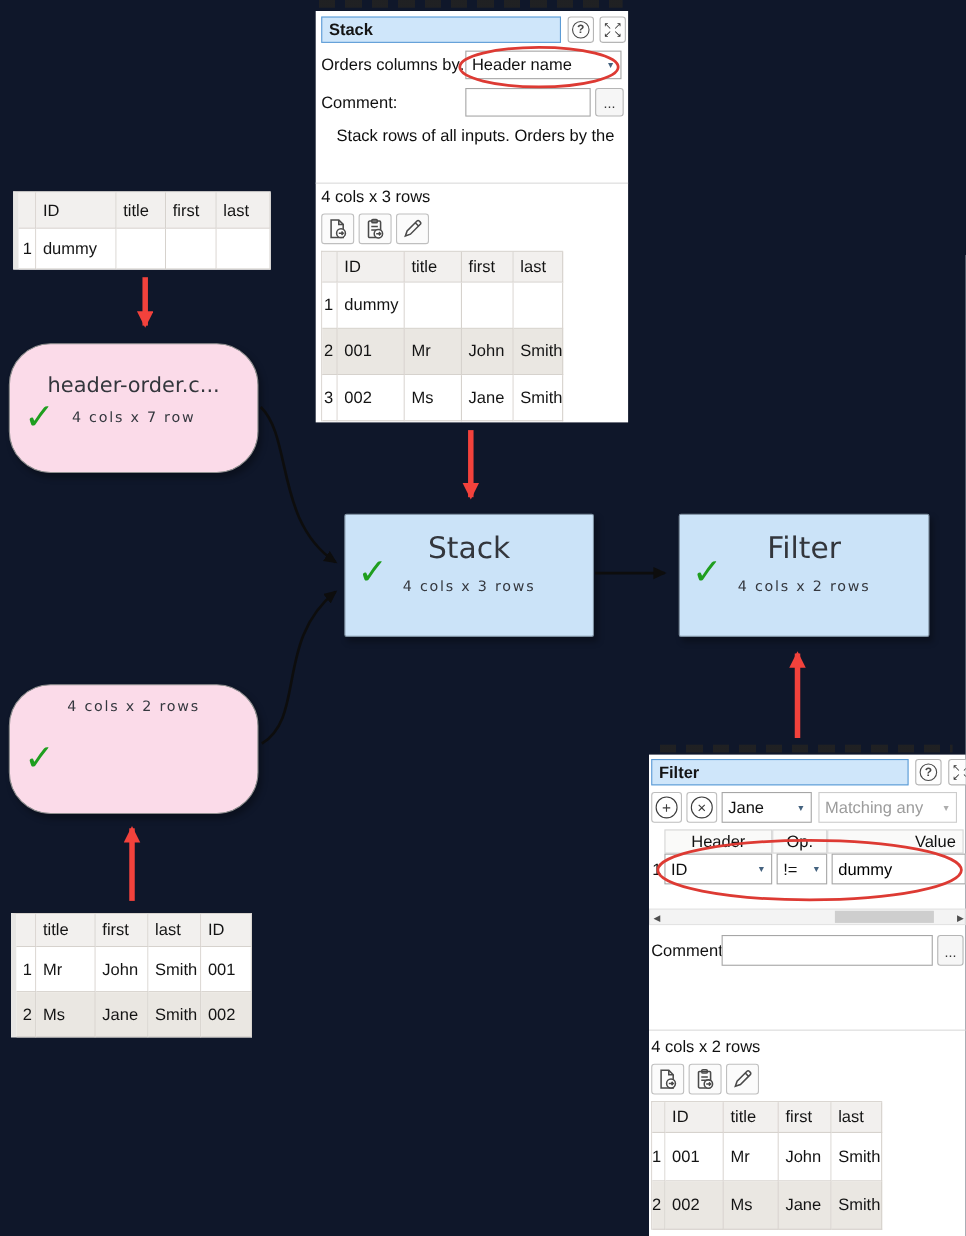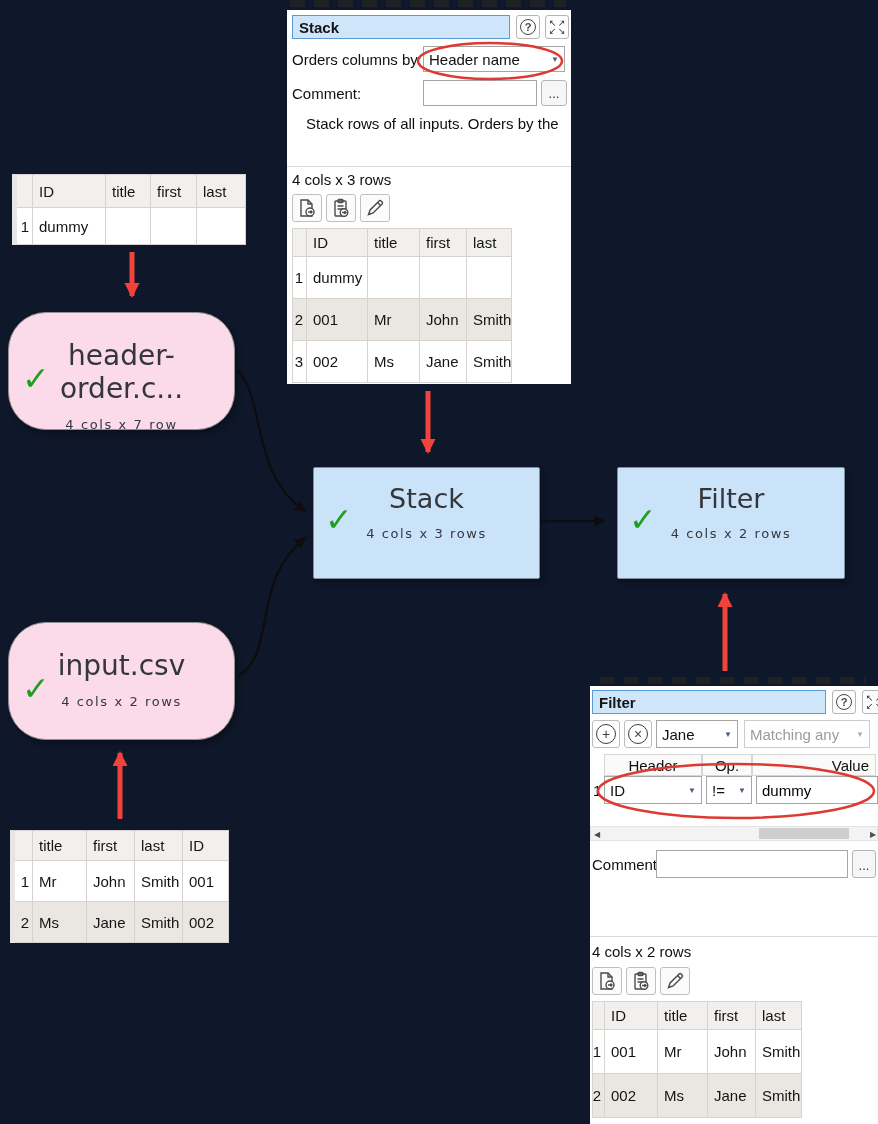--- a/index.html
+++ b/index.html
@@ -52,21 +52,21 @@
   
   .scrollbar { position:absolute; height:15px; background:#f3f3f3; border:1px solid #e3e3e3; }
   .sthumb { position:absolute; top:1px; height:11px; background:#cecece; }
   .sarrow { position:absolute; top:3px; font-size:8px; color:#4e4e4e; }
 
   
   .node { position:absolute; text-align:center; box-shadow:3px 4px 6px rgba(0,0,0,.30);
           font-family:"DejaVu Sans", sans-serif; }
   .pill { background:#fbdbe9; border:1.5px solid #8f8f8f; border-radius:38px; }
   .rectnode { background:#cbe3f8; border:1.5px solid #7d8fa0; border-radius:2px; }
-  .node-title { font-size:28px; color:#33363c; margin-top:26px; }
+  .node-title { font-size:19px; color:#33363c; margin-top:26px; }
   .rectnode .node-title { margin-top:15px; font-size:27px; }
   .node-sub { font-size:13px; letter-spacing:1.6px; color:#35383f; margin-top:12px; }
   .check { position:absolute; color:#1f9e1f; font-weight:bold; font-size:33px;
            font-family:"DejaVu Sans", sans-serif; }
 
   .artifact { position:absolute; height:7px; opacity:.88;
               background-image:repeating-linear-gradient(90deg,#222 0 15px,transparent 15px 24px); }
 
   svg.overlay { position:absolute; left:0; top:0; pointer-events:none; z-index:40; }
   .icon-svg { stroke:#4a4a4a; fill:none; stroke-width:1.4; }
@@ -197,21 +197,20 @@
   </div>
 
   <div class="node pill" style="left:8px; top:312px; width:227px; height:118px;">
     <span class="check" style="left:13px; top:46px;">✓</span>
     <div class="node-title">header-order.c...</div>
     <div class="node-sub">4 cols x 7 row</div>
   </div>
 
   <div class="node pill" style="left:8px; top:622px; width:227px; height:118px;">
     <span class="check" style="left:13px; top:46px;">✓</span>
-    <div class="node-title">input.csv</div>
     <div class="node-sub">4 cols x 2 rows</div>
   </div>
 
   <div class="node rectnode" style="left:313px; top:467px; width:227px; height:112px;">
     <span class="check" style="left:11px; top:32px;">✓</span>
     <div class="node-title">Stack</div>
     <div class="node-sub">4 cols x 3 rows</div>
   </div>
 
   <div class="node rectnode" style="left:617px; top:467px; width:228px; height:112px;">

